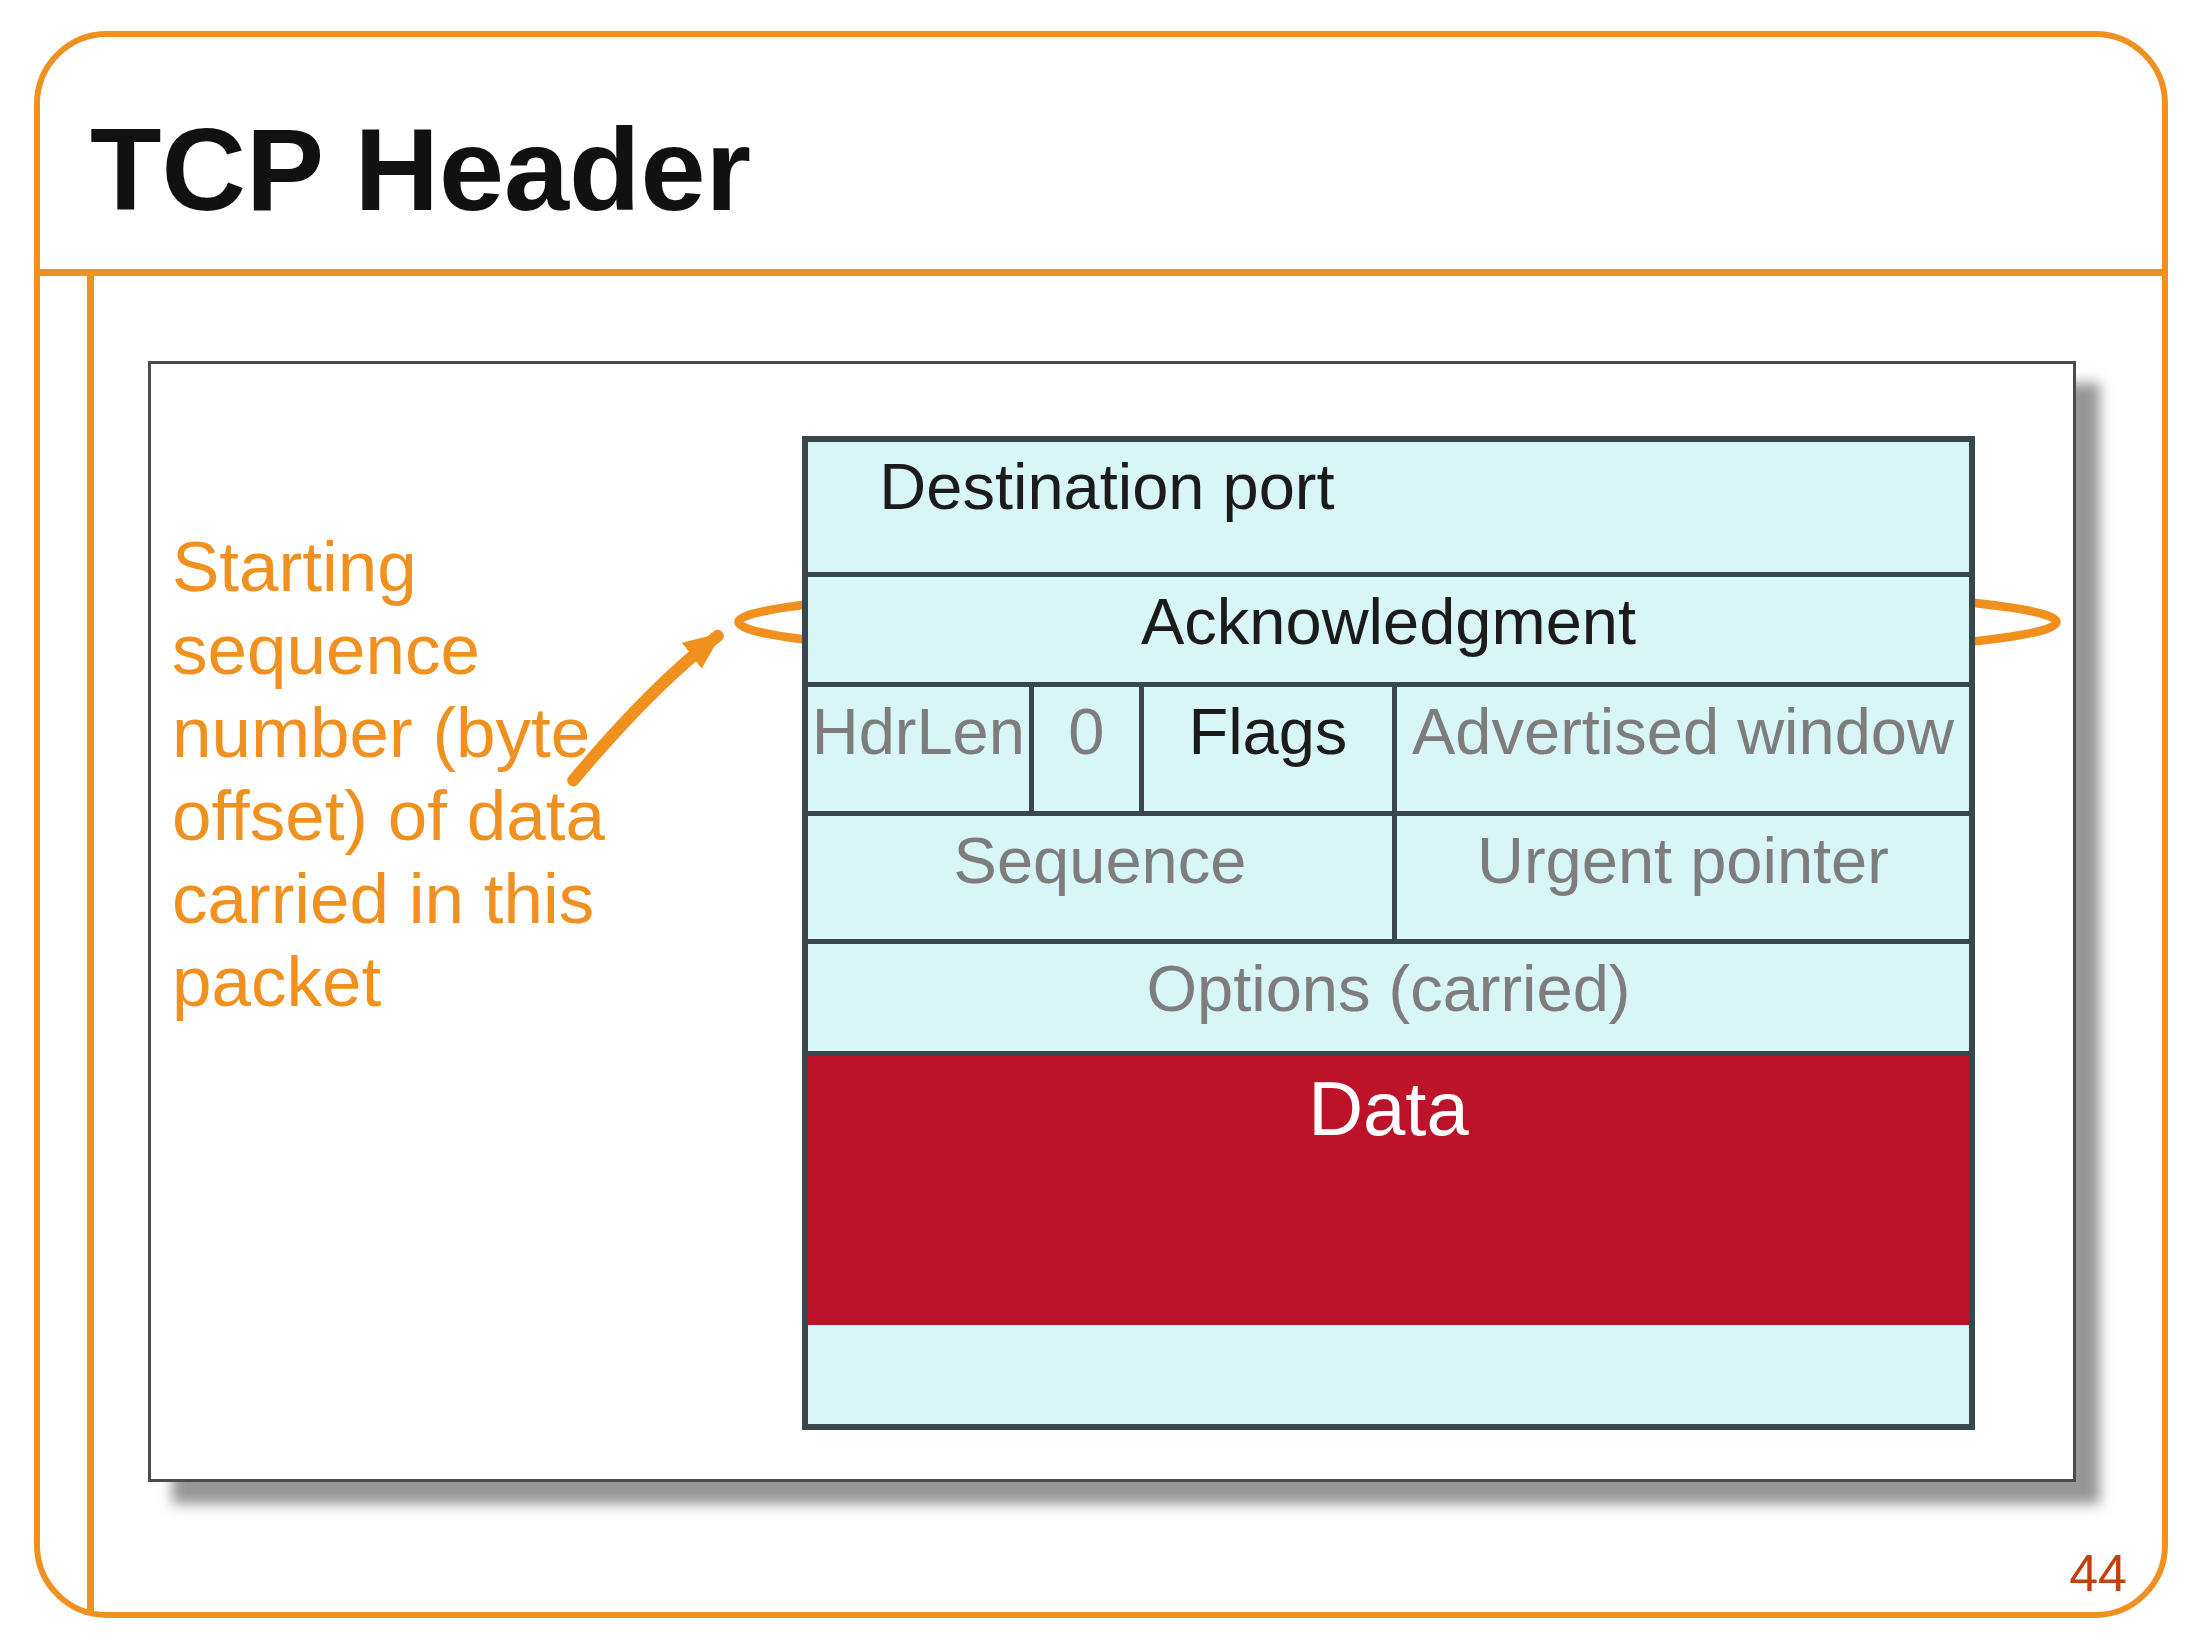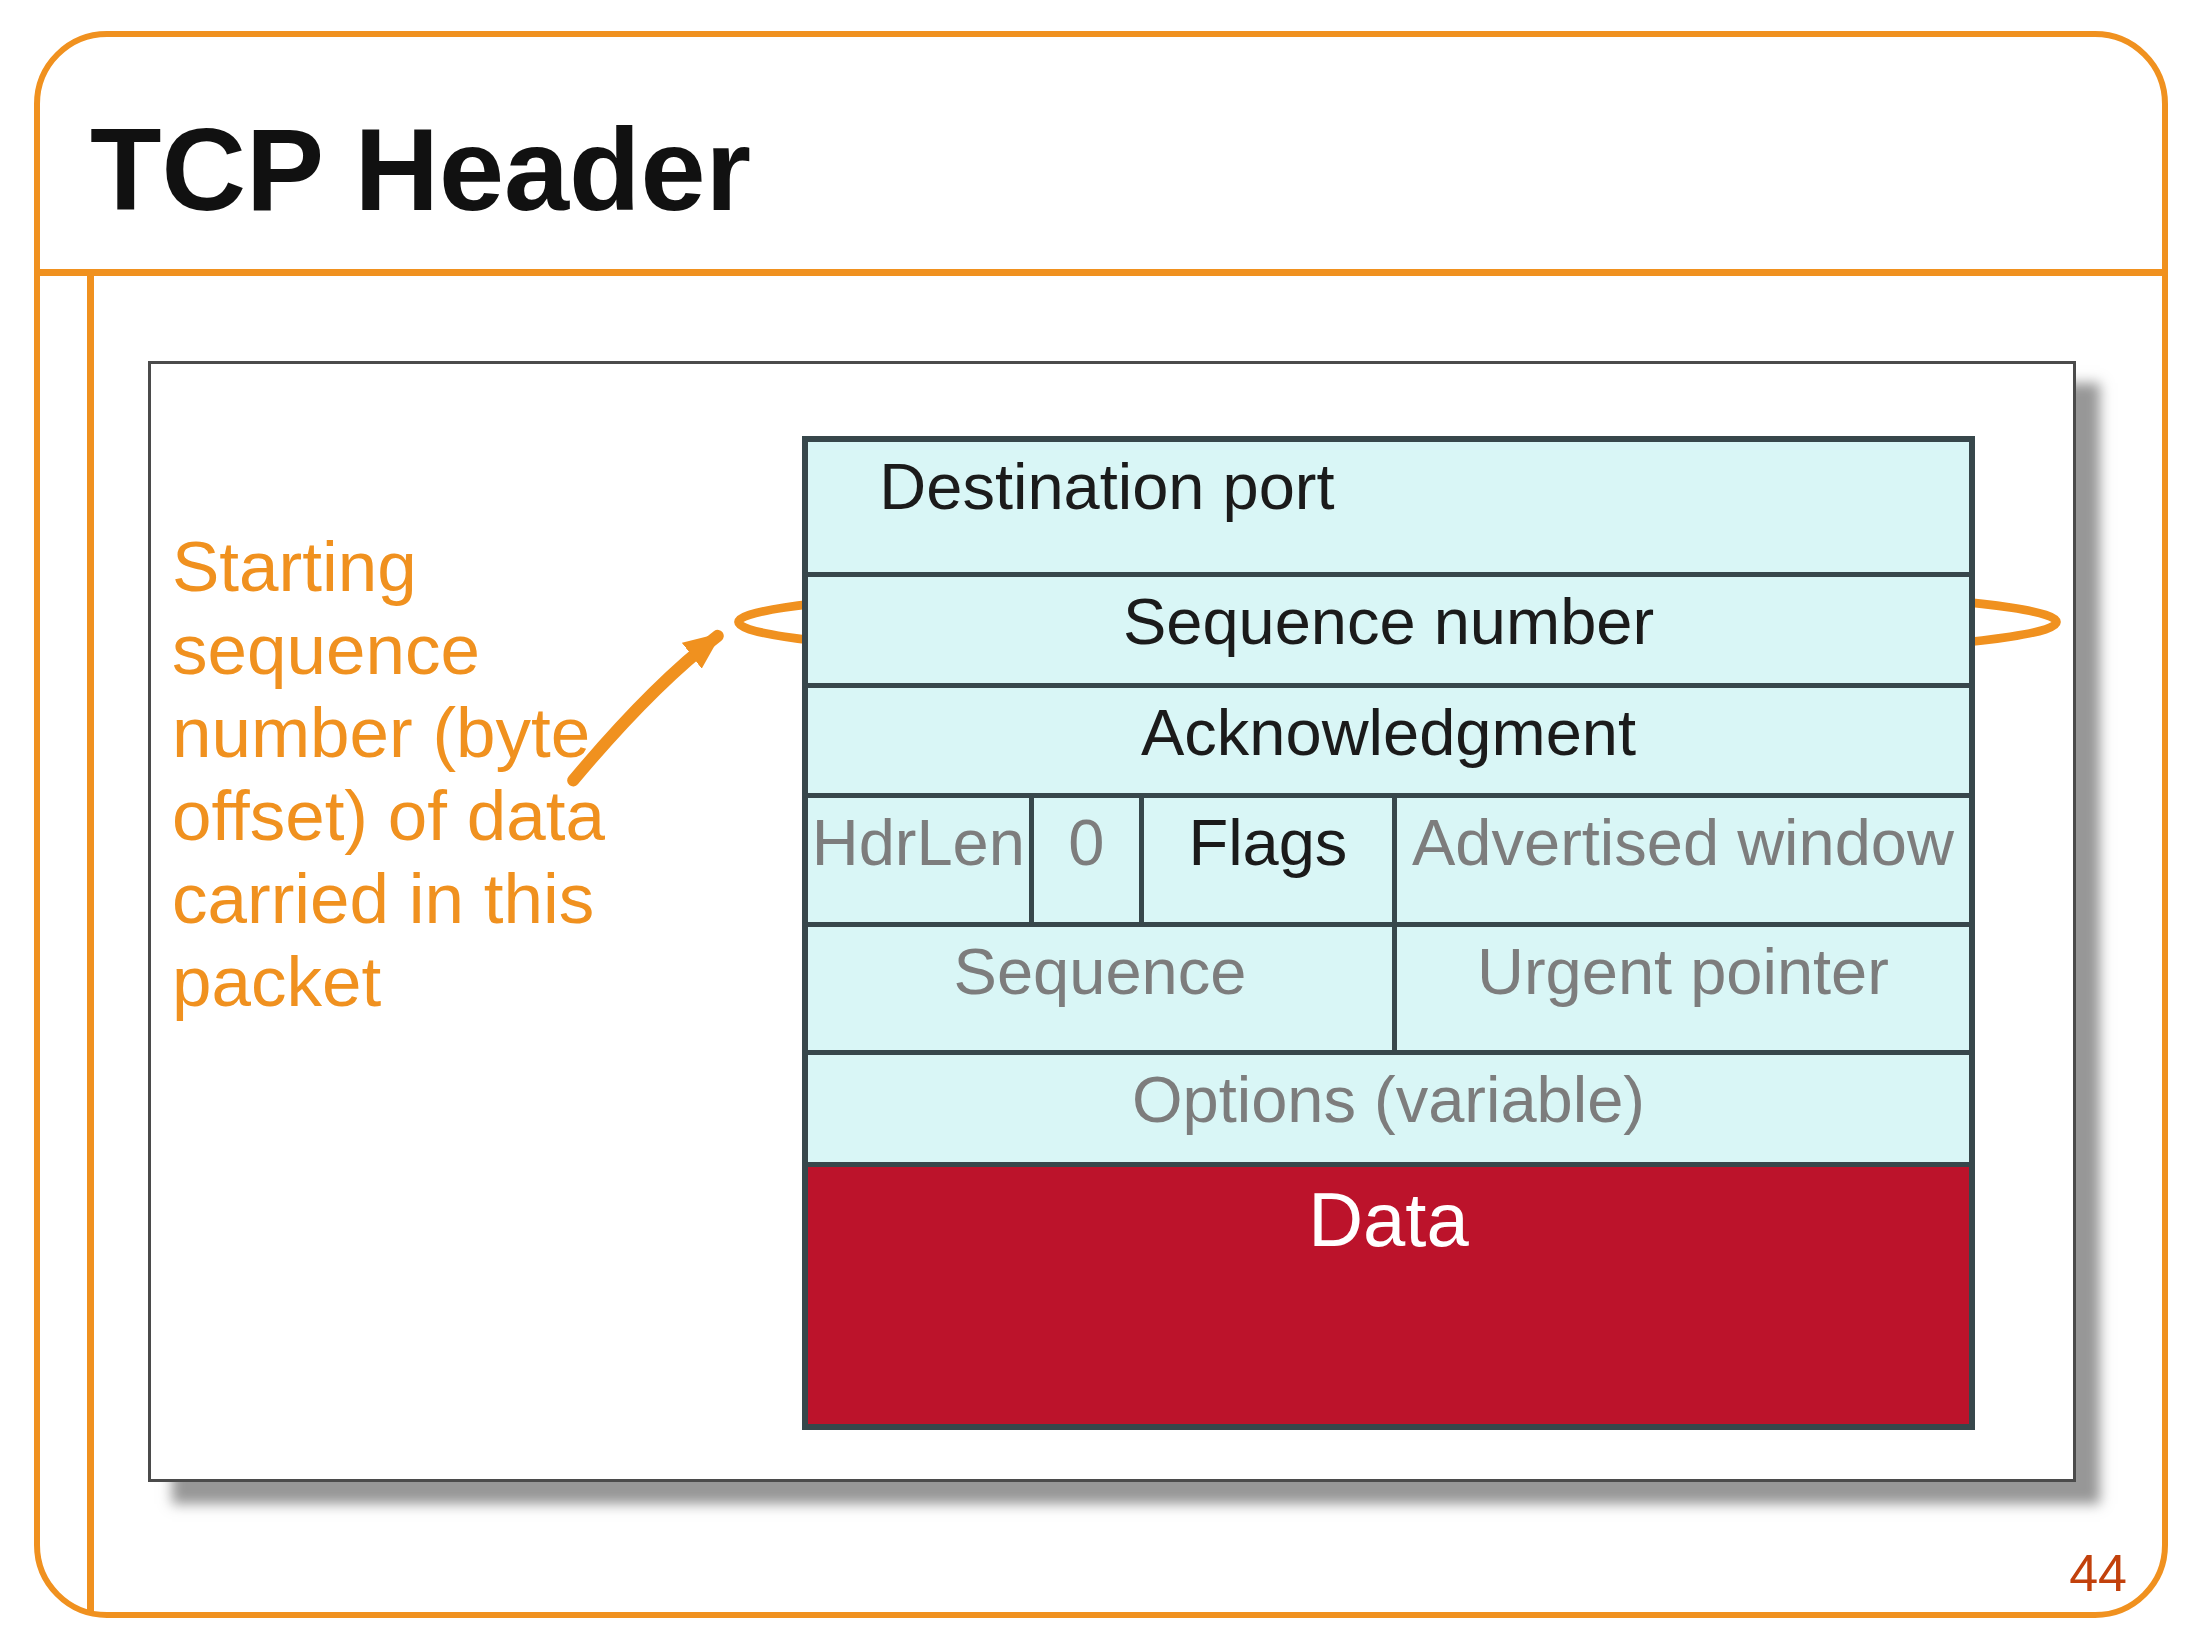--- a/index.html
+++ b/index.html
@@ -79,38 +79,35 @@
       <div>number (byte</div>
       <div>offset) of data</div>
       <div>carried in this</div>
       <div>packet</div>
     </div>
 
   <div class="tcp-table">
       <div class="tcp-row" style="height: 130px;">
         <div class="tcp-cell tone-dark" style="width: 51.5%;">Destination port</div>
       </div>
-      <div class="tcp-row" style="height: 111px;">
-        <div class="tcp-cell tone-dark" style="width: 100%;">Sequence number</div>
-      </div>
       <div class="tcp-row" style="height: 110px;">
         <div class="tcp-cell tone-dark" style="width: 100%;">Acknowledgment</div>
       </div>
       <div class="tcp-row" style="height: 129px;">
         <div class="tcp-cell tone-muted" style="width: 19%;">HdrLen</div>
         <div class="tcp-cell tone-muted" style="width: 9.5%;">0</div>
         <div class="tcp-cell tone-dark" style="width: 21.8%;">Flags</div>
         <div class="tcp-cell tone-muted" style="width: 49.7%;">Advertised window</div>
       </div>
       <div class="tcp-row" style="height: 128px;">
         <div class="tcp-cell tone-muted" style="width: 50.3%;">Sequence</div>
         <div class="tcp-cell tone-muted" style="width: 49.7%;">Urgent pointer</div>
       </div>
       <div class="tcp-row" style="height: 112px;">
-        <div class="tcp-cell tone-muted" style="width: 100%;">Options (variable)</div>
+        <div class="tcp-cell tone-muted" style="width: 100%;">Options (carried)</div>
       </div>
       <div class="tcp-row" style="height: 274px;">
         <div class="tcp-cell tone-data" style="width: 100%;">Data</div>
       </div>
     </div>
 
   <svg id="arrow-layer" class="overlay-svg" viewBox="0 0 2560 1920" xmlns="http://www.w3.org/2000/svg">
     <defs>
       <marker id="ah" markerUnits="userSpaceOnUse" markerWidth="46" markerHeight="40" refX="38" refY="19" orient="auto">
         <path d="M0,0 L44,19 L0,38 z" fill="#F0911F"></path>

